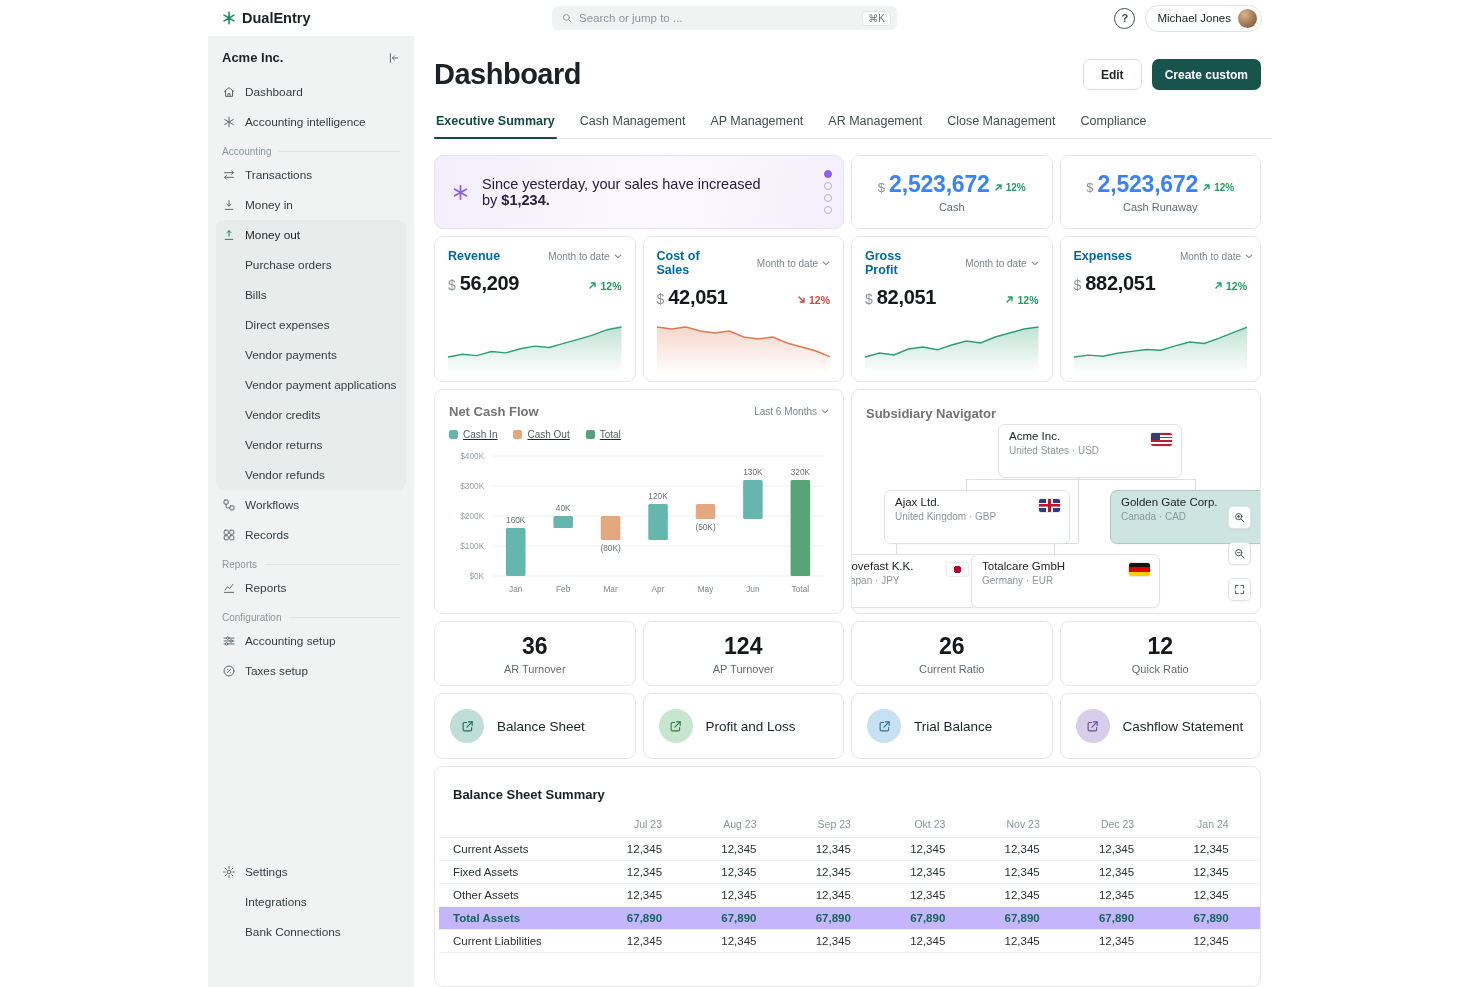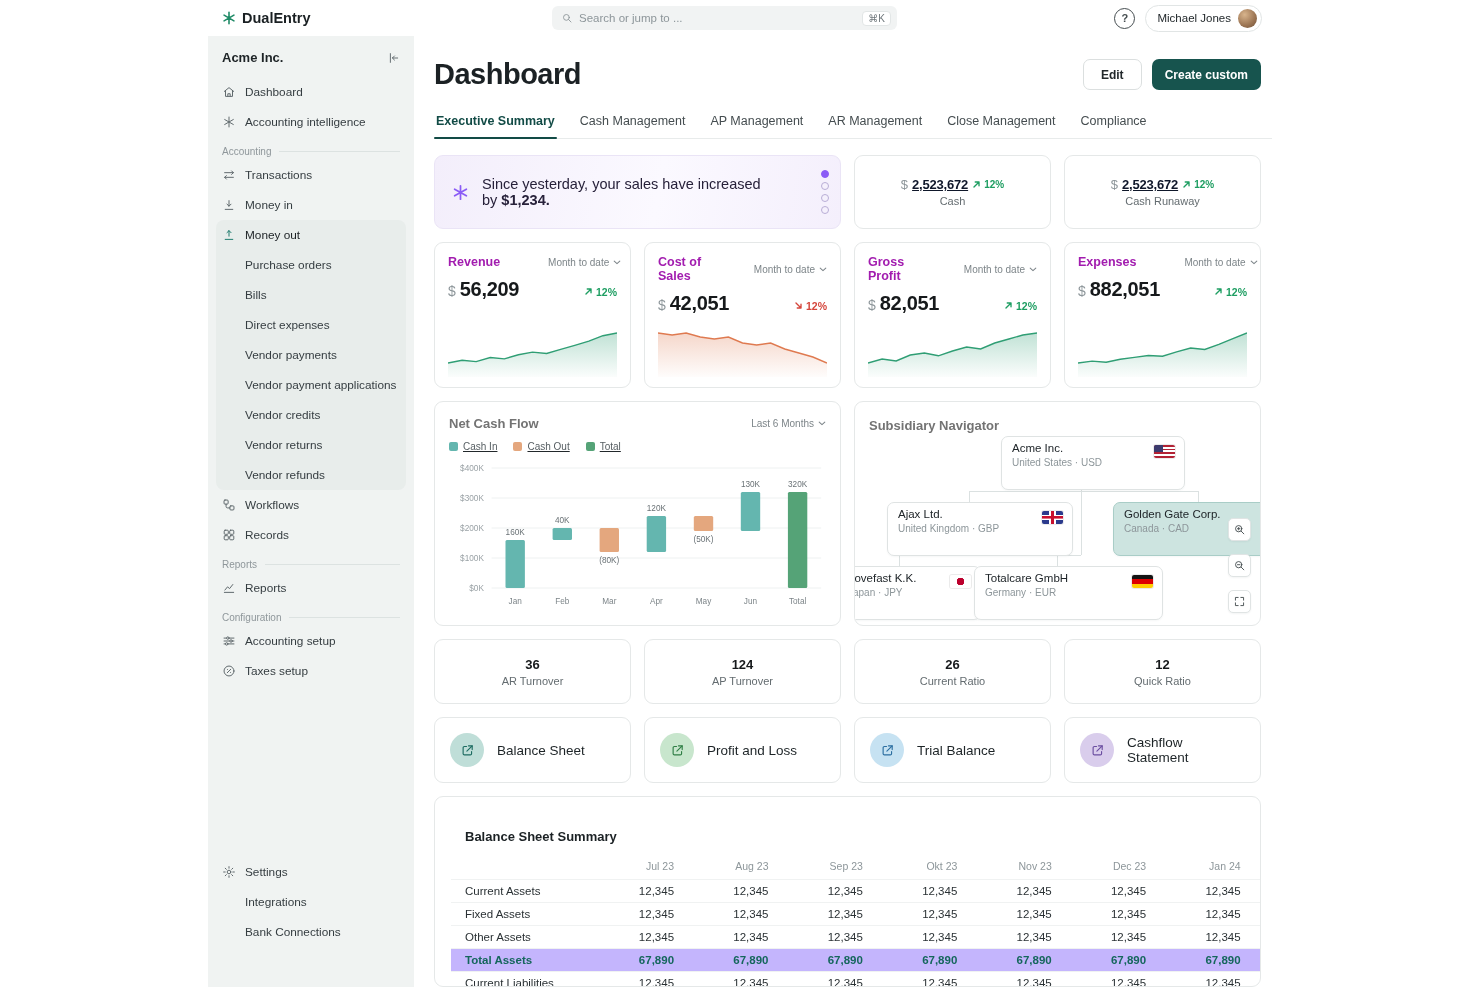--- a/index.html
+++ b/index.html
@@ -50,45 +50,45 @@
   .btn-edit{margin-left:auto;height:31px;padding:0 17px;border:1px solid #dbdfdf;border-radius:7px;background:#fff;
             font-size:12px;font-weight:bold;color:#22282b;}
   .btn-primary{margin-left:10px;height:31px;padding:0 13px;border:none;border-radius:7px;background:#17544e;color:#fff;
                font-size:12px;font-weight:bold;}
   .tabs{display:flex;gap:21px;margin-top:23px;border-bottom:1px solid #e8ebeb;padding-right:11px;}
   .tab{font-size:12.5px;color:#454d50;padding:0 2px 10px;cursor:pointer;position:relative;white-space:nowrap;}
   .tab.active{color:#124b46;font-weight:bold;}
   .tab.active::after{content:"";position:absolute;left:0;right:0;bottom:-1px;height:2.5px;background:#124b46;border-radius:2px;}
 
   .content{margin:16px 11px 0 0;display:grid;grid-template-columns:repeat(4,1fr);
-           grid-template-rows:74px 146px 225px 65px 66px auto;gap:13px;flex:1;overflow:hidden;}
+           grid-template-rows:74px 146px 225px 65px 66px auto;gap:7px;flex:1;overflow:hidden;}
   .card{background:#fff;border:1px solid #e5e8e8;border-radius:9px;}
 
   
   .banner{grid-column:1/3;position:relative;display:flex;align-items:center;gap:12px;padding:0 30px 0 16px;
           background:linear-gradient(100deg,#f3eefb 0%,#fbf9ff 55%,#f4effc 100%);border-color:#eae4f6;overflow:hidden;}
   .banner-ic{width:19px;height:19px;color:#8b5cf6;display:inline-flex;flex:0 0 19px;}
   .banner-text{font-size:14.5px;color:#27213a;}
   .banner-text .amt{font-weight:bold;}
   .banner-dots{position:absolute;right:11px;top:50%;transform:translateY(-50%);display:flex;flex-direction:column;gap:4px;}
   .dot{width:6px;height:6px;border-radius:50%;border:1px solid #b9aed6;background:transparent;cursor:pointer;}
   .dot.active{background:#8b5cf6;border-color:#8b5cf6;}
   .stat-card{display:flex;flex-direction:column;align-items:center;justify-content:center;gap:3px;}
   .stat-vrow{display:flex;align-items:baseline;gap:4px;}
   .cur{color:#8d969a;font-size:13px;}
-  .stat-val{font-size:13px;font-weight:bold;color:#0f172a;letter-spacing:-0.2px;text-decoration:underline;}
+  .stat-val{font-size:23px;font-weight:bold;color:#3b82f6;letter-spacing:-0.2px;}
   .chg,.kpi-chg{display:inline-flex;align-items:center;gap:3px;font-size:10px;font-weight:bold;}
   .chg.up,.kpi-chg.up{color:#1e9e62;}
   .chg.down,.kpi-chg.down{color:#d5463c;}
   .stat-label{font-size:11px;color:#646c70;}
 
   
   .kpi{padding:12px 13px 10px;display:flex;flex-direction:column;overflow:hidden;}
   .kpi-head{display:flex;align-items:center;justify-content:space-between;}
-  .kpi-title{font-size:12.5px;font-weight:bold;color:#a21caf;}
+  .kpi-title{font-size:12.5px;font-weight:bold;color:#0369a1;}
   .dropdown{display:flex;align-items:center;gap:4px;font-size:10px;color:#7d8589;cursor:pointer;white-space:nowrap;margin-left:48px;}
   .kpi-vrow{display:flex;align-items:baseline;gap:4px;margin-top:9px;}
   .kpi-cur{font-size:14px;color:#8d969a;}
   .kpi-val{font-size:20px;font-weight:bold;letter-spacing:-0.3px;color:#16191b;}
   .kpi-chg{margin-left:auto;font-size:10.5px;}
   .kpi-spark{margin-top:auto;width:100%;height:52px;display:block;}
 
   
   .chart-card{grid-column:1/3;padding:14px 14px 6px;display:flex;flex-direction:column;overflow:hidden;}
   .card-head{display:flex;align-items:center;justify-content:space-between;}
@@ -113,28 +113,28 @@
   .flag-uk::after{content:"";position:absolute;inset:0;
     background:linear-gradient(#c8102e,#c8102e) 50% 50%/100% 2.6px no-repeat,linear-gradient(#c8102e,#c8102e) 50% 50%/3px 100% no-repeat;}
   .flag-jp{background:radial-gradient(circle at 50% 50%,#bc002d 0 3.6px,#fff 3.7px);}
   .flag-de{background:linear-gradient(180deg,#141414 0 33%,#dd0000 33% 66%,#ffce00 66%);}
   .subnav-controls{position:absolute;right:9px;top:116px;display:flex;flex-direction:column;gap:13px;}
   .ctrl-btn{width:23px;height:23px;border:1px solid #e0e4e4;background:#fff;border-radius:5px;display:flex;align-items:center;
             justify-content:center;color:#454d50;box-shadow:0 1px 2px rgba(20,40,40,.05);padding:0;}
 
   
   .metric{display:flex;flex-direction:column;align-items:center;justify-content:center;gap:3px;}
-  .metric-val{font-size:13px;font-weight:bold;color:#16191b;}
+  .metric-val{font-size:23px;font-weight:bold;color:#16191b;}
   .metric-label{font-size:11px;color:#646c70;}
   .report{display:flex;align-items:center;gap:13px;padding:0 15px;cursor:pointer;}
   .report-ic{width:34px;height:34px;border-radius:50%;display:flex;align-items:center;justify-content:center;flex:0 0 34px;}
   .report-label{font-size:13.5px;color:#1d2427;}
 
   
-  .bs-card{grid-column:1/5;padding:16px;overflow:hidden;}
+  .bs-card{grid-column:1/5;padding:4px;overflow:hidden;}
   .bs-title{font-size:13px;font-weight:bold;color:#1b2124;padding:16px 14px 13px;}
   #bs-table{border-collapse:collapse;table-layout:fixed;width:874px;font-size:11.5px;}
   #bs-table th{font-weight:normal;color:#8d969a;font-size:10.5px;text-align:right;padding:3px 8px 7px;border-bottom:1px solid #f0f2f2;}
   #bs-table td{padding:5px 8px;text-align:right;color:#2a3134;border-bottom:1px solid #f0f2f2;overflow:hidden;white-space:nowrap;}
   #bs-table .lbl{text-align:left;padding-left:14px;}
   #bs-table tr.total-row td{background:#c4b5fd;color:#15665c;font-weight:bold;}
 
   
   .ic svg,.search-ic svg,.logo-ic svg,.banner-ic svg,.dropdown svg,.chev,.chg svg,.kpi-chg svg,
   .report-ic svg,.ctrl-btn svg,.collapse-btn svg{fill:none;stroke:currentColor;stroke-linecap:round;stroke-linejoin:round;}

